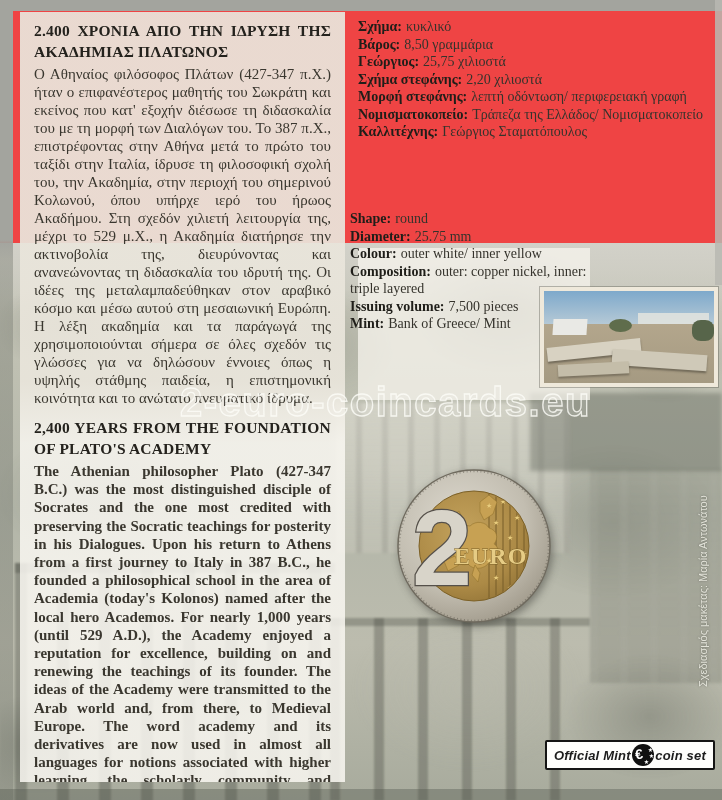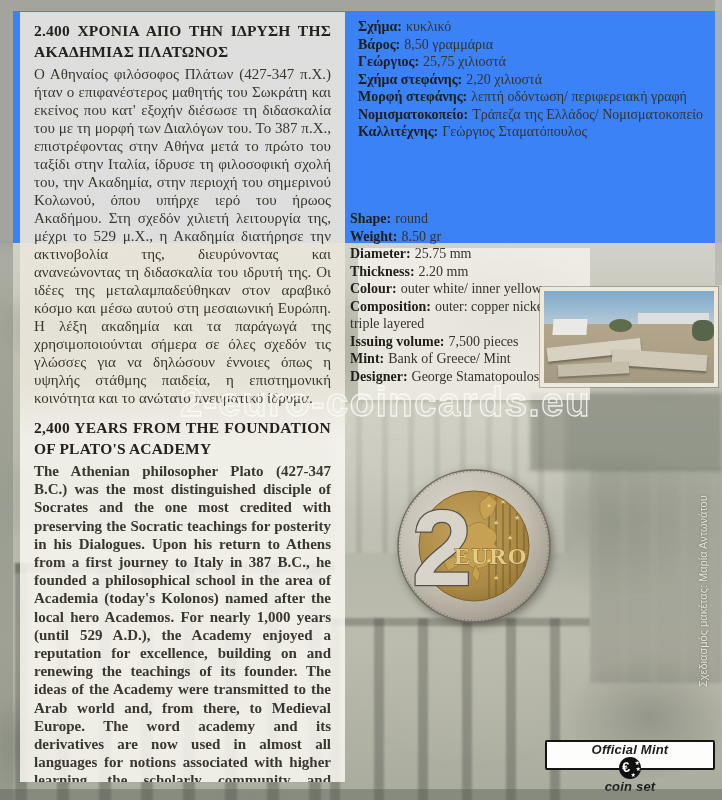--- a/index.html
+++ b/index.html
@@ -1,17 +1,17 @@
 <!DOCTYPE html>
 <html><head>
 <meta charset="utf-8">
 <style>
   html,body{margin:0;padding:0;}
   body{width:722px;height:800px;font-family:"Liberation Serif","DejaVu Serif",serif;}
-  .page{position:relative;width:722px;height:800px;background:#3b82f6;overflow:hidden;}
+  .page{position:relative;width:722px;height:800px;background:#ef4444;overflow:hidden;}
 
   
   .edge{position:absolute;pointer-events:none;z-index:7;}
   .edge-top{left:0;top:0;width:722px;height:11px;background:#a3a49e;}
   .edge-left{left:0;top:0;width:13px;height:800px;
     background:linear-gradient(180deg,#a3a49e 0 240px,rgba(125,128,118,.45) 260px 100%);}
   .edge-right{left:715px;top:0;width:7px;height:285px;background:rgba(184,185,178,.85);}
   .edge-bottom{left:0;top:789px;width:722px;height:11px;background:rgba(82,86,76,.38);}
 
   
@@ -96,21 +96,21 @@
   
   .vertical-credit{position:absolute;left:697px;top:432px;height:255px;z-index:6;
     writing-mode:vertical-rl;transform:rotate(180deg);
     font-family:"Liberation Sans","DejaVu Sans",sans-serif;font-size:11px;
     color:rgba(236,236,226,.92);text-shadow:0 0 2px rgba(55,58,50,.6);white-space:nowrap;}
 
   
   .badge{position:absolute;left:545px;top:740px;width:170px;height:30px;z-index:6;
     background:#fdfdfb;border:2px solid #141414;box-sizing:border-box;border-radius:2px;
     display:flex;align-items:center;justify-content:space-between;padding:0 7px;
-    font-family:"Liberation Sans","DejaVu Sans",sans-serif;flex-direction:column;}
+    font-family:"Liberation Sans","DejaVu Sans",sans-serif;}
   .badge-text{font-style:italic;font-size:13px;font-weight:bold;color:#1c1c1c;letter-spacing:.2px;}
   .badge-logo{position:relative;width:22px;height:22px;background:#101010;border-radius:50%;flex:0 0 auto;}
   .logo-euro{position:absolute;left:3px;top:2px;color:#fff;font-size:14px;font-weight:bold;
     font-family:"Liberation Sans",sans-serif;transform:rotate(-8deg);}
   .logo-star{position:absolute;color:#fff;font-size:6px;line-height:6px;}
   .logo-star.s1{right:1px;top:3px;}
   .logo-star.s2{right:0;bottom:7px;}
   .logo-star.s3{right:5px;bottom:1px;}
 </style>
 </head>
@@ -158,36 +158,33 @@
 
       <div class="spec-row"><b class="spec-label">Νομισματοκοπείο:</b><span class="spec-value">Τράπεζα της Ελλάδος/ Νομισματοκοπείο</span></div>
 
       <div class="spec-row"><b class="spec-label">Καλλιτέχνης:</b><span class="spec-value">Γεώργιος Σταματόπουλος</span></div>
     </section>
 
   <section class="specs specs-english">
 
       <div class="spec-row"><b class="spec-label">Shape:</b><span class="spec-value">round</span></div>
 
-      <div class="spec-row"><b class="spec-label">Weight:</b><span class="spec-value">8.50 gr</span></div>
 
       <div class="spec-row"><b class="spec-label">Diameter:</b><span class="spec-value">25.75 mm</span></div>
 
-      <div class="spec-row"><b class="spec-label">Thickness:</b><span class="spec-value">2.20 mm</span></div>
 
 
       <div class="spec-row"><b class="spec-label">Colour:</b><span class="spec-value">outer white/ inner yellow</span></div>
 
       <div class="spec-row"><b class="spec-label">Composition:</b><span class="spec-value">outer: copper nickel, inner: triple layered</span></div>
 
       <div class="spec-row"><b class="spec-label">Issuing volume:</b><span class="spec-value">7,500 pieces</span></div>
 
       <div class="spec-row"><b class="spec-label">Mint:</b><span class="spec-value">Bank of Greece/ Mint</span></div>
 
-      <div class="spec-row"><b class="spec-label">Designer:</b><span class="spec-value">George Stamatopoulos</span></div>
     </section>
 
   <figure class="photo-thumb">
     <div class="pt pt-sky"></div>
     <div class="pt pt-ground"></div>
     <div class="pt pt-bldg"></div>
     <div class="pt pt-truck"></div>
     <div class="pt pt-green1"></div>
     <div class="pt pt-green2"></div>
     <div class="pt pt-slab1"></div>

